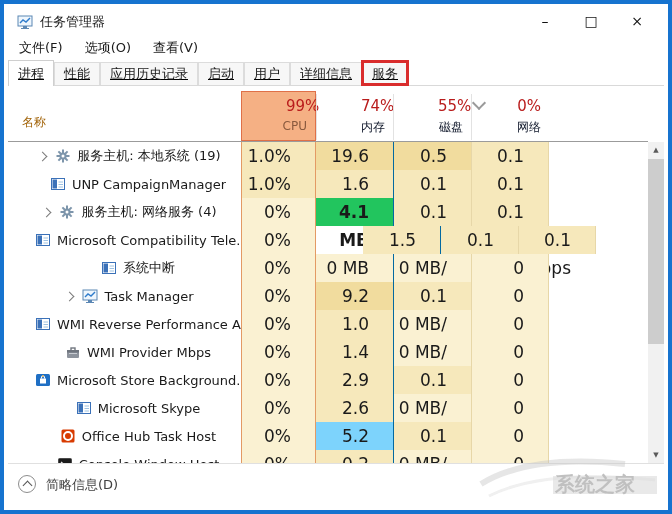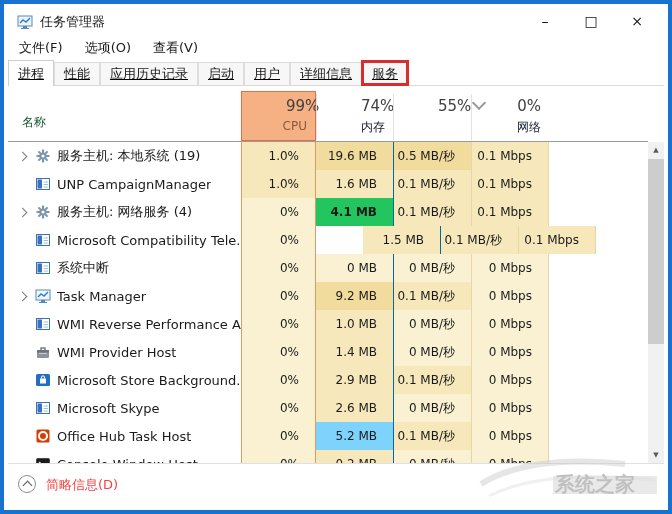--- a/index.html
+++ b/index.html
@@ -23,55 +23,55 @@
   .menu-item:first-child{margin-left:0;}
 
   
   .tabstrip{position:absolute;left:4px;top:56px;right:4px;height:26px;border-bottom:1px solid #d9d9d9;display:flex;align-items:flex-end;box-sizing:border-box;text-decoration:underline;}
   .tab{position:relative;font-size:13px;color:#1a1a1a;padding:0 9px;line-height:22px;height:22px;border:1px solid #dcdcdc;border-bottom:none;background:#f7f7f7;box-sizing:content-box;}
   .tab.active{background:#fff;height:25px;line-height:25px;margin-bottom:-1px;border-color:#cfcfcf;z-index:2;}
   .tab.annotated::after{content:"";position:absolute;inset:-3px -2px -1px -2px;border:3px solid #d92c2c;z-index:5;}
 
   
   .table-area{position:absolute;left:4px;top:82px;right:4px;bottom:46px;background:#fff;}
-  .name-header{position:absolute;left:14px;top:28px;font-size:12px;color:#14532d;}
+  .name-header{position:absolute;left:14px;top:28px;font-size:12px;color:#a16207;}
   .hdr-cell{position:absolute;top:8px;height:46px;box-sizing:border-box;border-left:1px solid #e2e2e2;}
-  .hdr-cell .pct{font-size:15px;color:#404040;text-align:right;padding:3px 8px 0 0;margin-left:44px;}
+  .hdr-cell .pct{font-size:15px;color:#b91c1c;text-align:right;padding:3px 8px 0 0;margin-left:44px;}
   .hdr-cell .lbl{font-size:12px;color:#0f172a;text-align:right;padding:4px 8px 0 0;}
   .hdr-cell.hl{top:5px;height:50px;background:#f5b084;border:1px solid #df7048;}
   .hdr-cell.hl .pct{padding-top:5px;}
   .hdr-cell.hl .lbl{color:#8a5a3e;}
   .hdr-line{position:absolute;left:0;right:16px;top:55px;height:1px;background:#9b9b9b;}
   .sort-chevron{position:absolute;width:8px;height:8px;border-right:2px solid #9a9a9a;border-bottom:2px solid #9a9a9a;transform:rotate(45deg);}
 
   .rows{position:absolute;left:0;right:16px;top:56px;bottom:0;overflow:hidden;background:#fff;}
   .row{display:flex;height:28px;}
-  .name-cell{width:233px;display:flex;align-items:center;box-sizing:border-box;overflow:hidden;}
+  .name-cell{width:233px;display:flex;align-items:center;box-sizing:border-box;overflow:hidden;justify-content:center;}
   .expander{width:27px;height:28px;position:relative;flex:none;}
   .expander .chev{position:absolute;left:11px;top:11px;width:6px;height:6px;border-top:1.5px solid #7a7a7a;border-right:1.5px solid #7a7a7a;transform:rotate(45deg);}
   .row-icon{width:16px;height:16px;flex:none;}
   .row-name{margin-left:6px;font-size:13px;color:#1a1a1a;white-space:nowrap;overflow:hidden;}
-  .cell{box-sizing:border-box;line-height:28px;font-size:12px;color:#1a1a1a;text-align:right;padding-right:16px;flex:none;}
+  .cell{box-sizing:border-box;line-height:28px;font-size:17px;color:#1a1a1a;text-align:right;padding-right:24px;flex:none;}
   .c-cpu{width:75px;border-left:1px solid #e39a64;border-right:1px solid #e39a64;}
   .c-mem{width:77px;}
   .c-disk{width:78px;border-left:1px solid #0369a1;}
   .c-net{width:78px;border-left:1px solid #e7d7a8;border-right:1px solid #e7d7a8;}
 
   
   .scrollbar{position:absolute;right:0;top:56px;bottom:0;width:16px;background:#f1f1f1;}
   .scroll-btn{position:absolute;left:0;width:16px;height:17px;text-align:center;font-size:7px;color:#5a5a5a;line-height:17px;}
   .scroll-up{top:0;}
   .scroll-down{bottom:0;}
   .scroll-thumb{position:absolute;left:0;top:17px;width:16px;height:185px;background:#cdcdcd;}
 
   
   .statusbar{position:absolute;left:4px;right:4px;bottom:4px;height:42px;background:#fff;border-top:1px solid #e0e0e0;}
   .toggle-circle{position:absolute;left:10px;top:11px;width:18px;height:18px;border:1.5px solid #8d8d8d;border-radius:50%;box-sizing:border-box;}
   .toggle-circle .chev{position:absolute;left:4.5px;top:6px;width:6px;height:6px;border-top:1.5px solid #555;border-left:1.5px solid #555;transform:rotate(45deg);}
-  .toggle-label{position:absolute;left:38px;top:0;line-height:41px;font-size:13px;color:#ef4444;}
+  .toggle-label{position:absolute;left:38px;top:0;line-height:41px;font-size:13px;color:#404040;}
 
   
   .watermark{position:absolute;right:2px;bottom:4px;width:195px;height:60px;pointer-events:none;z-index:9;opacity:.55;}
 </style>
 </head>
 <body>
 
 <div class="window" style="border-color: rgb(22, 115, 207);">
 
   <div class="titlebar">
@@ -109,20 +109,21 @@
         <div class="hdr-cell hl" style="left: 233px; width: 75px; background: rgb(245, 176, 132); border-color: rgb(223, 112, 72);">
           <div class="pct">99%</div>
           <div class="lbl">CPU</div>
         </div>
         <div class="hdr-cell" style="left: 308px; width: 77px;">
           <div class="pct">74%</div>
           <div class="lbl">内存</div>
         </div>
         <div class="hdr-cell" style="left: 385px; width: 78px;">
           <div class="pct">55%</div>
+          <div class="lbl">磁盘</div>
         </div>
         <div class="hdr-cell" style="left: 463px; width: 78px;">
           <div class="pct">0%</div>
           <div class="lbl">网络</div>
         </div>
         <div class="sort-chevron" style="left: 466px; top: 12px;"></div>
       </div>
     <div class="hdr-line"></div>
     <div class="rows" id="rows">
         <div class="row">
@@ -265,21 +266,21 @@
         </div>
         <div class="row">
           <div class="name-cell">
             <span class="expander"></span>
             <span class="row-icon"><svg width="16" height="16" viewBox="0 0 16 16">
                 <rect x="2" y="6" width="12" height="8" rx="1" fill="#8d939c"></rect>
                 <rect x="2" y="6" width="12" height="2.5" fill="#6f757e"></rect>
                 <rect x="6" y="4" width="4" height="3" fill="none" stroke="#6f757e" stroke-width="1.4"></rect>
                 <line x1="4" y1="9.5" x2="12" y2="9.5" stroke="#c8ccd2" stroke-width="1"></line>
               </svg></span>
-            <span class="row-name">WMI Provider Host</span>
+            <span class="row-name">WMI Provider Mbps</span>
           </div>
           <div class="cell c-cpu" style="background: rgb(250, 241, 210);">0%</div>
           <div class="cell c-mem" style="background: rgb(246, 232, 187);">1.4 MB</div>
           <div class="cell c-disk" style="background: rgb(250, 241, 210);">0 MB/秒</div>
           <div class="cell c-net" style="background: rgb(250, 241, 210);">0 Mbps</div>
         </div>
         <div class="row">
           <div class="name-cell">
             <span class="expander"></span>
             <span class="row-icon"><svg width="16" height="16" viewBox="0 0 16 16">

